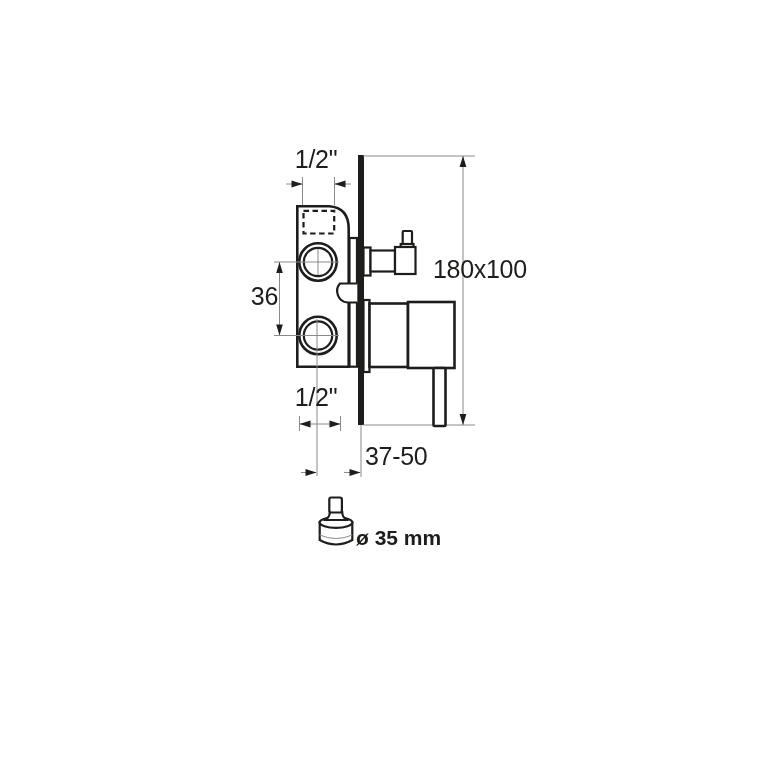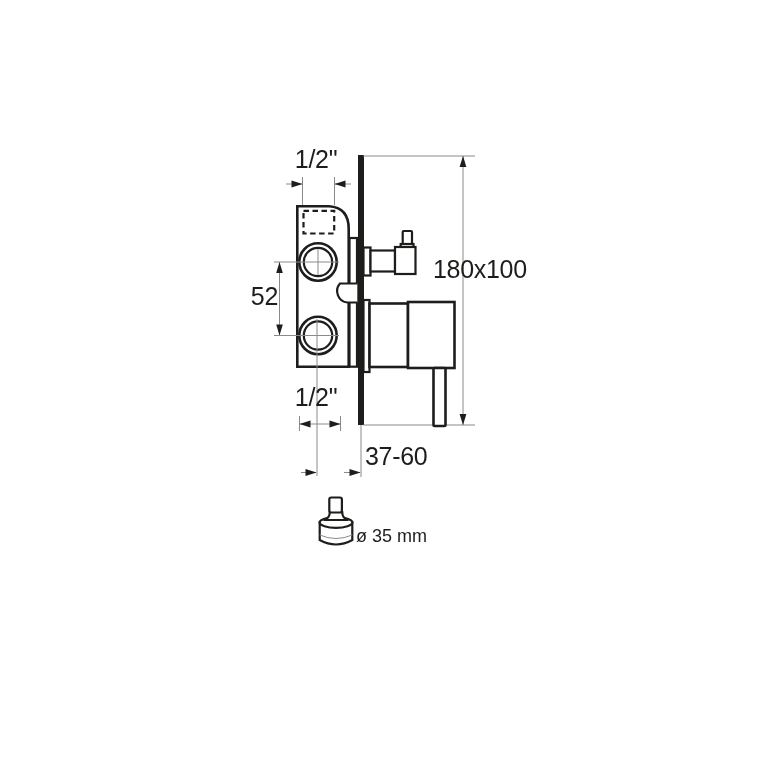--- a/index.html
+++ b/index.html
@@ -28,21 +28,21 @@
   .label {
     position: absolute;
     color: var(--ink);
     font-size: 25px;
     line-height: 1;
     white-space: nowrap;
     letter-spacing: -0.3px;
   }
   .label.center { transform: translateX(-50%); }
   .label.right-align { text-align: right; }
-  .label.small-bold { font-size: 18px; font-weight: normal; letter-spacing: 0; }
+  .label.small-bold { font-size: 21px; font-weight: bold; letter-spacing: 0; }
 </style>
 </head>
 <body>
 
 <div id="canvas">
 
   <svg width="766" height="766" viewBox="0 0 766 766">
 
     <line class="wall" x1="361" y1="155" x2="361" y2="425"></line>
 
@@ -120,23 +120,23 @@
       <path class="outline-thin" d="M319.7,521 L319.7,540 Q336,549 352.3,540 L352.3,521"></path>
       <path class="dim nofill" d="M319.7,535 Q336,542 352.3,535" stroke="#1d1d1b" stroke-width="2"></path>
       <ellipse class="outline-thin" cx="336" cy="522.5" rx="16.3" ry="5.3"></ellipse>
       <path class="outline-thin" d="M323.5,520 Q329.8,518.5 329.8,512 L342.2,512 Q342.2,518.5 348.5,520 Z"></path>
       <rect class="outline-thin" x="329.3" y="497.5" width="12.6" height="15" rx="2"></rect>
     </g>
   </svg>
 
   <div class="label center" style="left:316px; top:147px;">1/2"</div>
 
-  <div class="label right-align" style="left:220px; top:284px; width:58px;">52</div>
+  <div class="label right-align" style="left:220px; top:284px; width:58px;">36</div>
 
   <div class="label center" style="left:316px; top:385px;">1/2"</div>
 
   <div class="label" style="left:433px; top:257px;">180x100</div>
 
-  <div class="label" style="left:365px; top:444px;">37-60</div>
+  <div class="label" style="left:365px; top:444px;">37-50</div>
 
   <div class="label small-bold" style="left:356px; top:527px;">ø 35 mm</div>
 
 </div>
 
 </body></html>

